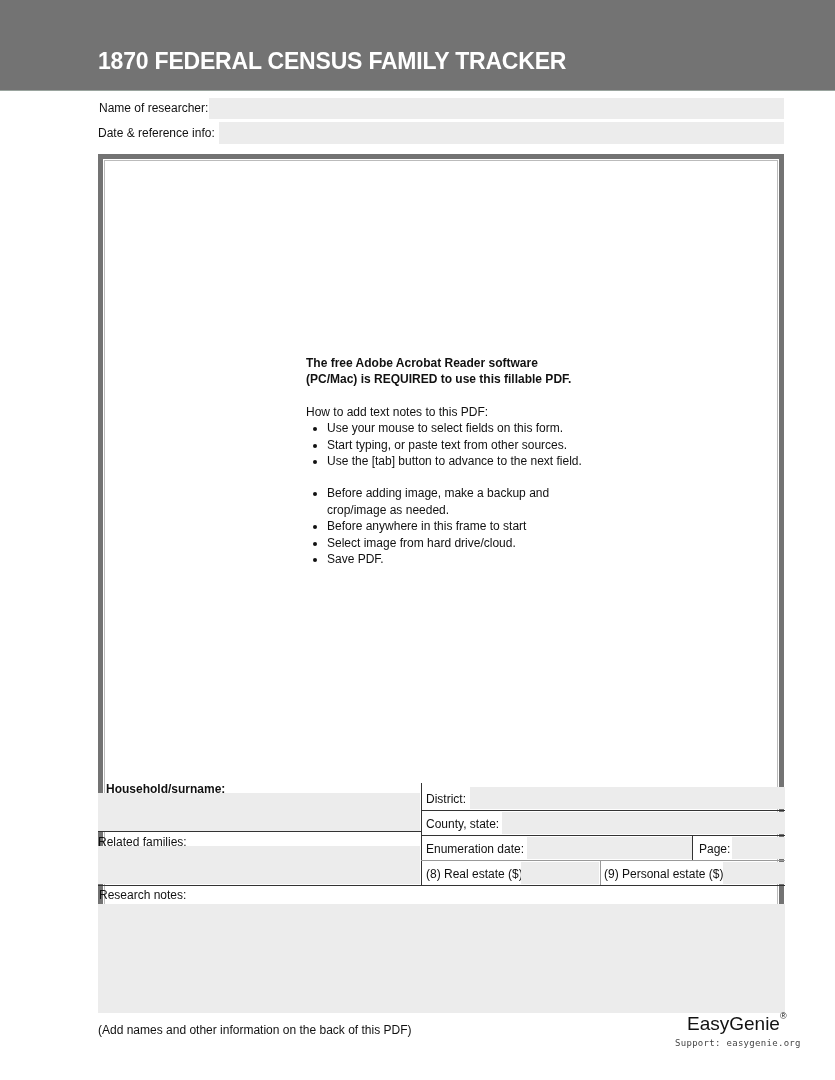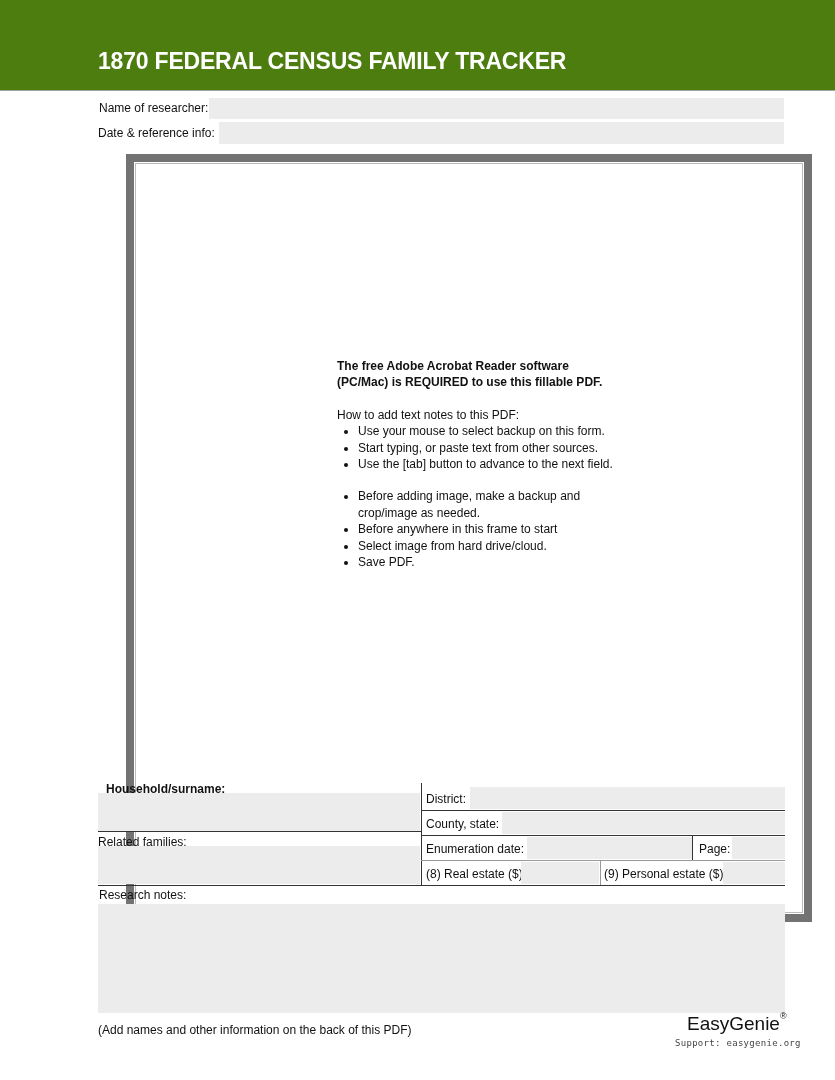--- a/index.html
+++ b/index.html
@@ -1,21 +1,21 @@
 <!DOCTYPE html>
 <html><head>
 <meta charset="utf-8">
 <style>
   html, body { margin:0; padding:0; }
   body { width:835px; height:1080px; background:#ffffff; position:relative; font-family:"Liberation Sans", sans-serif; color:#111; overflow:hidden; }
-  .header { position:absolute; left:0; top:0; width:835px; height:90px; background:#4d7c0f; border-bottom:1px solid #9aa49e; }
+  .header { position:absolute; left:0; top:0; width:835px; height:90px; background:#737373; border-bottom:1px solid #9aa49e; }
   .title { position:absolute; left:98px; top:48px; font-size:23px; font-weight:bold; color:#ffffff; letter-spacing:-0.2px; font-family:"Liberation Sans", sans-serif; }
   .lbl { position:absolute; font-size:12px; color:#111; white-space:nowrap; }
   .fld { position:absolute; background:#ececec; }
-  .frame { position:absolute; left:98px; top:154px; width:686px; height:768px; border:8px solid #737373; box-sizing:border-box;margin-left:28px; }
+  .frame { position:absolute; left:98px; top:154px; width:686px; height:768px; border:5px solid #737373; box-sizing:border-box; }
   .frame-inner { position:absolute; left:1px; top:1px; right:1px; bottom:1px; border:1px solid #bbb; }
   .instructions { position:absolute; left:203px; top:196px; width:300px; font-size:12px; line-height:16.4px; color:#111; }
   .instructions .bold { font-weight:bold; }
   .instructions ul { margin:0; padding:0 0 0 21px; }
   .instructions li { margin:0; padding-left:0; }
   .gap { height:16px; }
   .hline { position:absolute; height:1px; background:#333; }
   .vline { position:absolute; width:1px; background:#333; }
   .footer-note { position:absolute; left:98px; top:1023px; font-size:12px; color:#111; }
   .logo { position:absolute; left:687px; top:1013px; font-size:19px; color:#111; }
@@ -35,21 +35,21 @@
 <div class="fld" style="left:219px;top:122px;width:565px;height:22px;"></div>
 
 <div class="frame">
   <div class="frame-inner"></div>
   <div class="instructions">
     <div class="bold">The free Adobe Acrobat Reader software</div>
     <div class="bold">(PC/Mac) is REQUIRED to use this fillable PDF.</div>
     <div class="gap"></div>
     <div>How to add text notes to this PDF:</div>
     <ul>
-      <li>Use your mouse to select backup on this form.</li>
+      <li>Use your mouse to select fields on this form.</li>
       <li>Start typing, or paste text from other sources.</li>
       <li>Use the [tab] button to advance to the next field.</li>
     </ul>
     <div class="gap"></div>
     <ul style="width:245px;">
       <li>Before adding image, make a backup and crop/image as needed.</li>
       <li>Before anywhere in this frame to start</li>
       <li>Select image from hard drive/cloud.</li>
       <li>Save PDF.</li>
     </ul>

